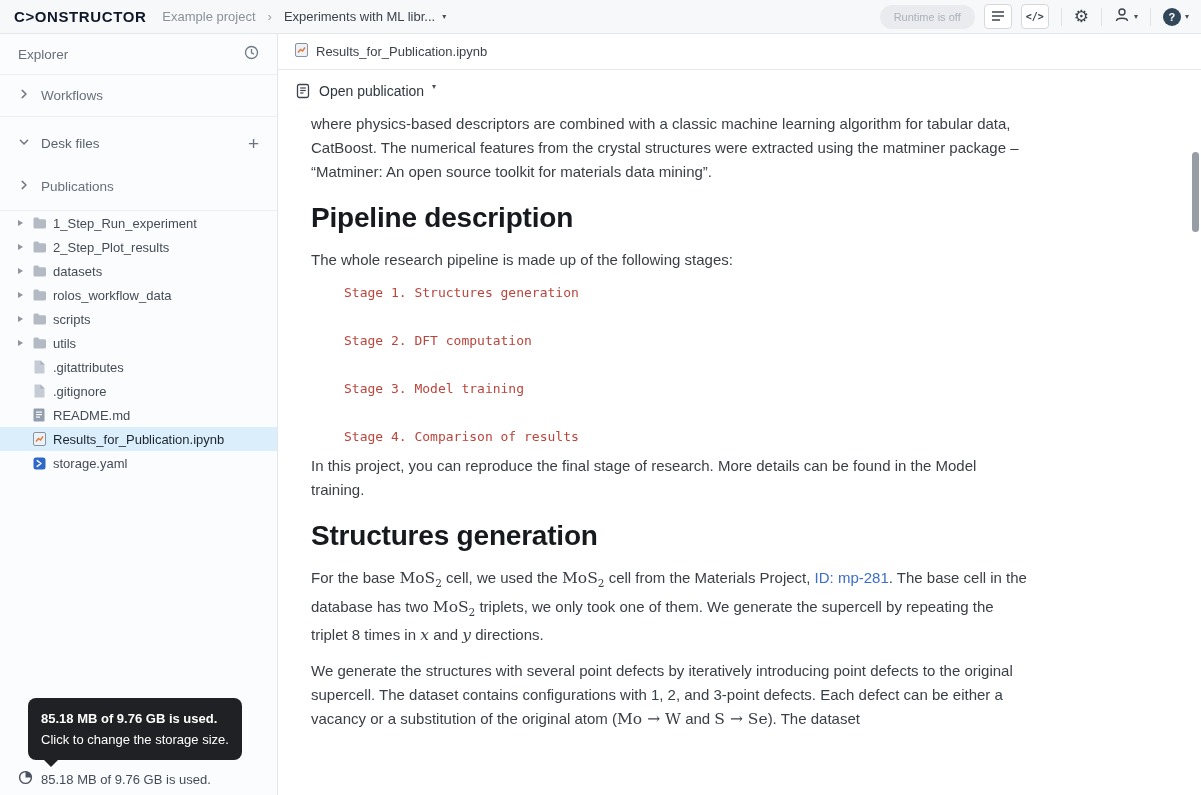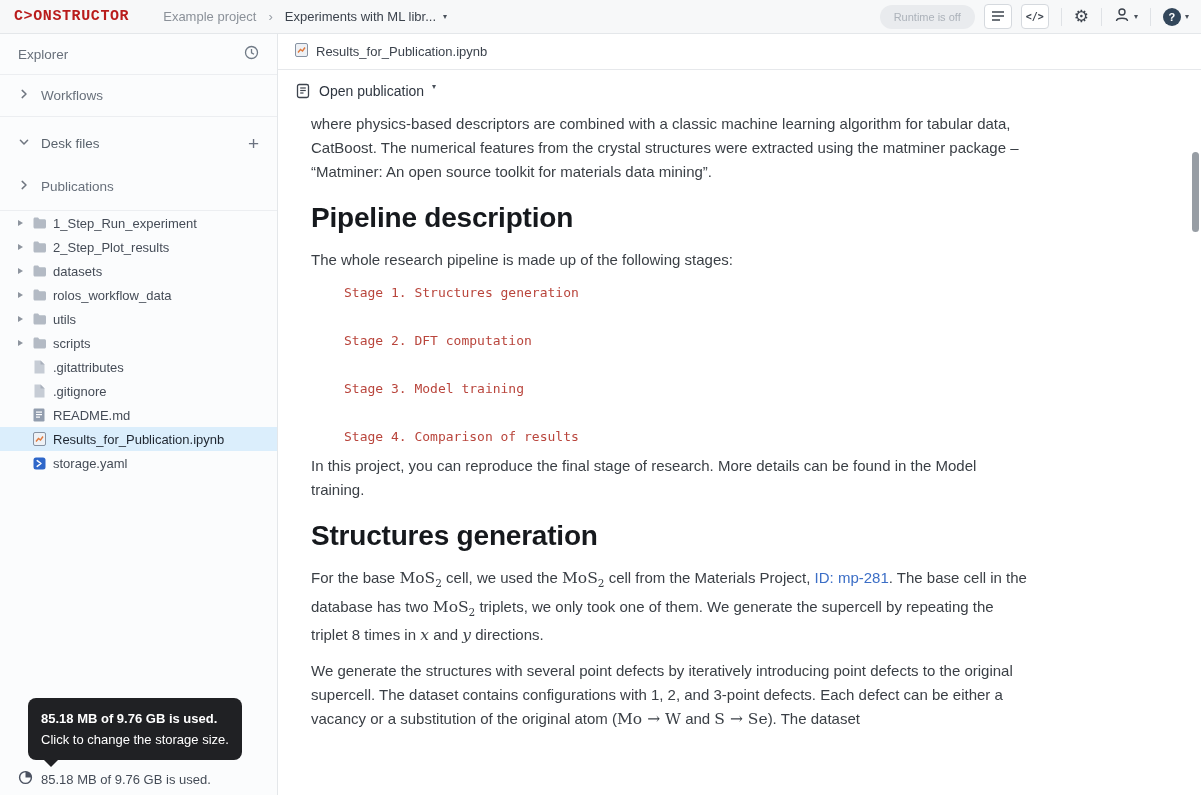--- a/index.html
+++ b/index.html
@@ -2,21 +2,21 @@
 <html><head>
 <meta charset="utf-8">
 <style>
   * { margin:0; padding:0; box-sizing:border-box; }
   html,body { width:1201px; height:795px; overflow:hidden; font-family:"Liberation Sans", sans-serif; background:#fff; }
   .app { position:relative; width:1201px; height:795px; }
 
   
   .header { position:absolute; top:0; left:0; right:0; height:34px; background:#f7f8f9;
             border-bottom:1px solid #e4e7ea; display:flex; align-items:center; padding:0 12px 0 14px; z-index:20; }
-  .logo { font-weight:800; font-size:15px; letter-spacing:0.6px; color:#b91c1c; margin-right:34px; cursor:pointer;font-family:Liberation Mono, monospace; }
+  .logo { font-weight:800; font-size:15px; letter-spacing:0.6px; color:#0f172a; margin-right:16px; cursor:pointer; }
   .crumb-project { font-size:13px; color:#8b9199; cursor:pointer; }
   .crumb-sep { font-size:13px; color:#9aa0a8; margin:0 12px; }
   .nb-selector { display:flex; align-items:center; gap:7px; font-size:13px; color:#3c434d; cursor:pointer; }
   .caret-sm { font-size:8px; color:#4a515b; line-height:1; }
   .header-right { margin-left:auto; display:flex; align-items:center; gap:9px; }
   .runtime-btn { height:24px; padding:0 14px; border:none; border-radius:13px; background:#e9ebee;
                  color:#acb2ba; font-size:11px; font-family:inherit; }
   .sq-btn { width:28px; height:25px; border:1px solid #d5d9de; border-radius:4px; background:#fff;
             display:flex; align-items:center; justify-content:center; cursor:pointer; }
   .code-glyph { font-family:"DejaVu Sans Mono", monospace; font-size:10px; color:#3d444e; font-weight:700; }
@@ -207,31 +207,31 @@
         <span class="fname">rolos_workflow_data</span>
       </div>
 
       <div class="frow">
         <span class="fcaret tri"></span>
         <span class="ficon">
             <svg width="14" height="12" viewBox="0 0 14 12">
               <path d="M0.5 2c0-.8.7-1.5 1.5-1.5h3l1.5 1.7h5c.8 0 1.5.7 1.5 1.5v6.3c0 .8-.7 1.5-1.5 1.5H2c-.8 0-1.5-.7-1.5-1.5V2z" fill="#b3bac4"></path>
             </svg>
           </span>
+        <span class="fname">scripts</span>
+      </div>
+
+      <div class="frow">
+        <span class="fcaret tri"></span>
+        <span class="ficon">
+            <svg width="14" height="12" viewBox="0 0 14 12">
+              <path d="M0.5 2c0-.8.7-1.5 1.5-1.5h3l1.5 1.7h5c.8 0 1.5.7 1.5 1.5v6.3c0 .8-.7 1.5-1.5 1.5H2c-.8 0-1.5-.7-1.5-1.5V2z" fill="#b3bac4"></path>
+            </svg>
+          </span>
         <span class="fname">utils</span>
-      </div>
-
-      <div class="frow">
-        <span class="fcaret tri"></span>
-        <span class="ficon">
-            <svg width="14" height="12" viewBox="0 0 14 12">
-              <path d="M0.5 2c0-.8.7-1.5 1.5-1.5h3l1.5 1.7h5c.8 0 1.5.7 1.5 1.5v6.3c0 .8-.7 1.5-1.5 1.5H2c-.8 0-1.5-.7-1.5-1.5V2z" fill="#b3bac4"></path>
-            </svg>
-          </span>
-        <span class="fname">scripts</span>
       </div>
 
       <div class="frow">
         <span class="fcaret"></span>
         <span class="ficon">
             <svg width="12" height="14" viewBox="0 0 12 14">
               <path d="M1.5.5h6l4 4v9h-10v-13z" fill="#c6ccd5"></path>
               <path d="M7.5.5v4h4z" fill="#a9b0bc"></path>
             </svg>
           </span>

